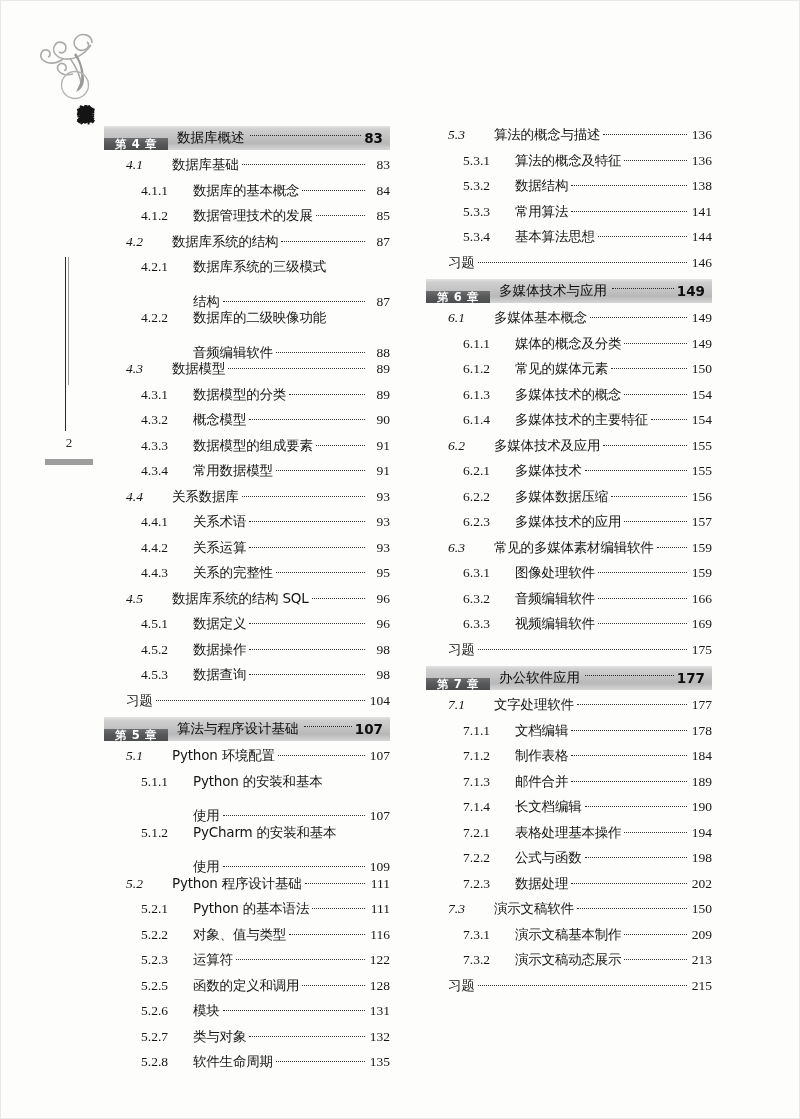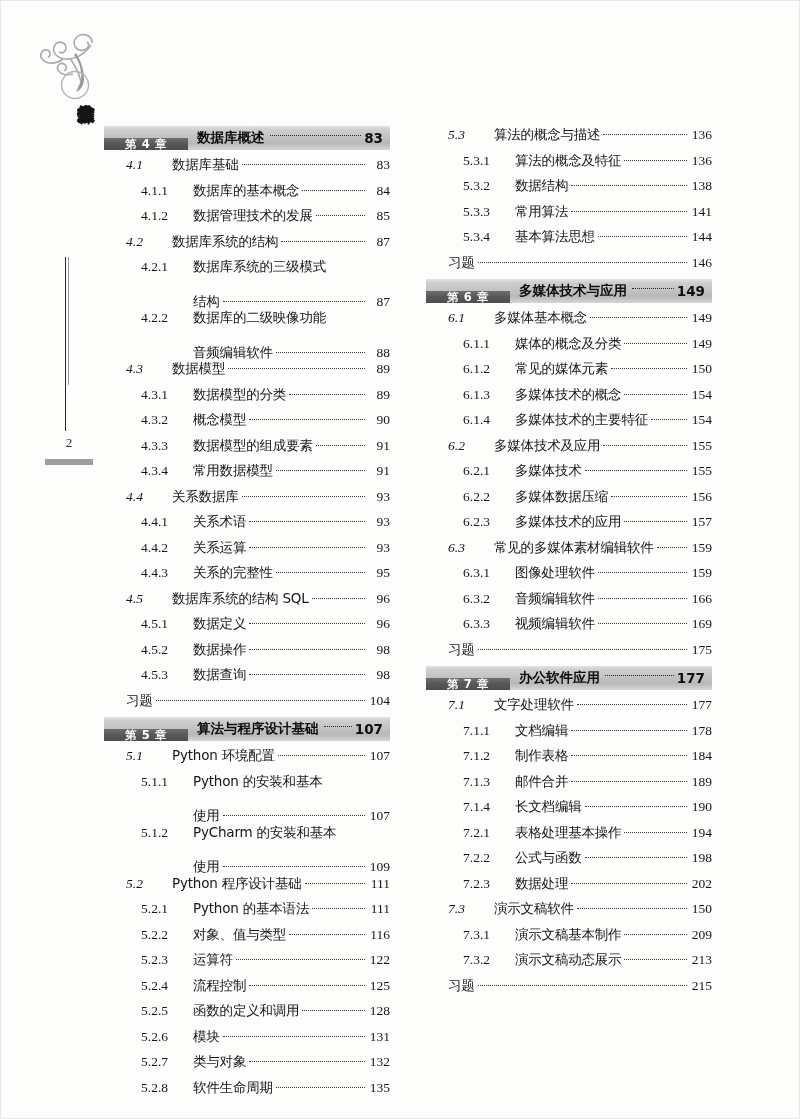--- a/index.html
+++ b/index.html
@@ -103,21 +103,21 @@
     margin-bottom: 6px;
     background: linear-gradient(to bottom,
                  #e4e4e4 0%, #cfcfcf 14%, #c2c2c2 48%,
                  #b8b8b8 72%, #d6d6d6 100%);
     display: flex;
     align-items: stretch;
     overflow: hidden;
   }
   .chapter .chap-no {
     flex: 0 0 auto;
-    width: 84px;
+    width: 64px;
     background: linear-gradient(to bottom, #6d6e70 0%, #58595b 45%, #4c4d4f 100%);
     color: #ffffff;
     font-family: "DejaVu Sans", "Liberation Sans", sans-serif;
     font-weight: 700;
     font-size: 11.5px;
     display: flex;
     align-items: center;
     justify-content: center;
     letter-spacing: .6px;
     white-space: nowrap;
@@ -125,21 +125,21 @@
   }
   .chapter .chap-body {
     flex: 1 1 auto;
     display: flex;
     align-items: center;
     padding: 0 7px 0 9px;
     min-width: 0;
   }
   .chapter .chap-title {
     font-family: "DejaVu Sans", "Liberation Sans", sans-serif;
-    font-weight: 700;
+    font-weight: 400;
     font-size: 13.5px;
     color: #0d0d0d;
     white-space: nowrap;
   }
   .chapter .dots {
     flex: 1 1 auto;
     margin: 0 3px 0 5px;
     border-bottom: 1.6px dotted #2a2a2a;
     transform: translateY(-3px);
     min-width: 6px;
@@ -430,26 +430,20 @@
         <span class="dots"></span>
         <span class="pg">116</span>
       </div>
       <div class="entry lv2">
         <span class="num">5.2.3</span>
         <span class="txt">运算符</span>
         <span class="dots"></span>
         <span class="pg">122</span>
       </div>
       <div class="entry lv2">
-        <span class="num">5.2.4</span>
-        <span class="txt">流程控制</span>
-        <span class="dots"></span>
-        <span class="pg">125</span>
-      </div>
-      <div class="entry lv2">
         <span class="num">5.2.5</span>
         <span class="txt">函数的定义和调用</span>
         <span class="dots"></span>
         <span class="pg">128</span>
       </div>
       <div class="entry lv2">
         <span class="num">5.2.6</span>
         <span class="txt">模块</span>
         <span class="dots"></span>
         <span class="pg">131</span>

